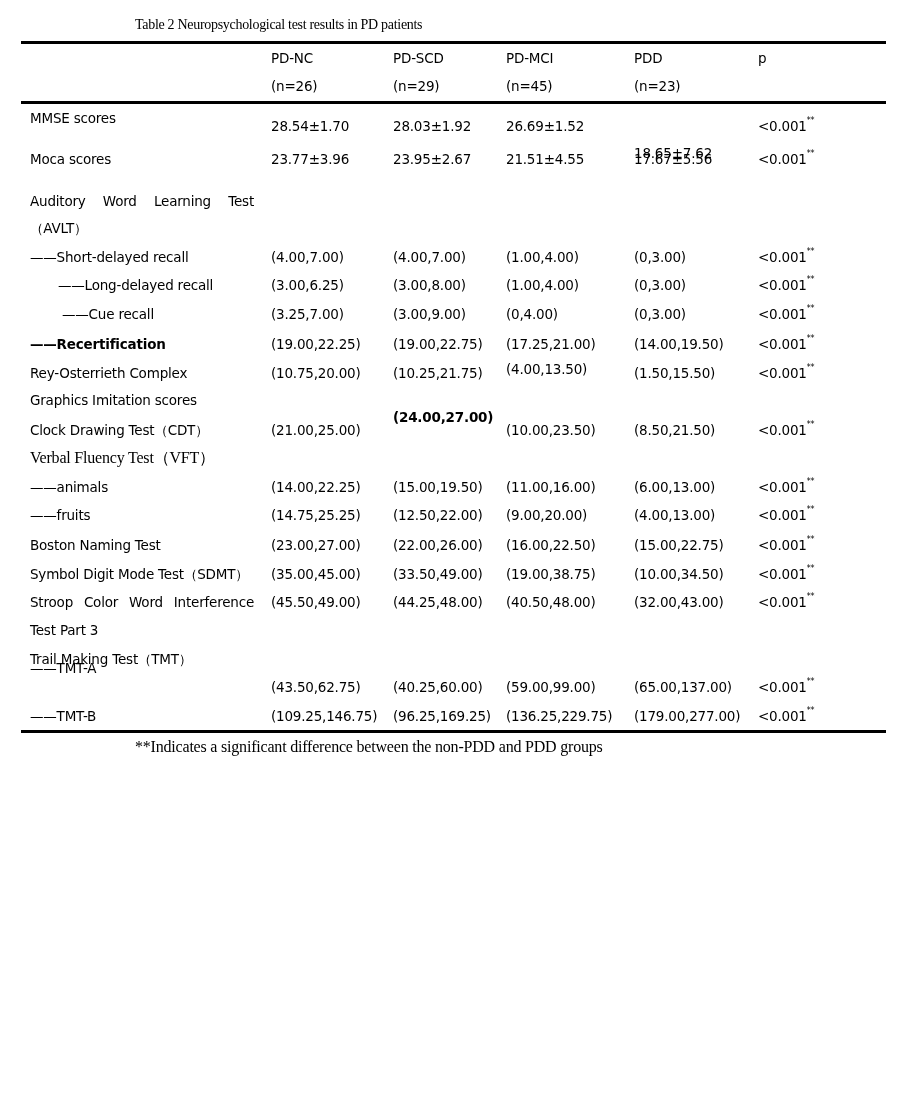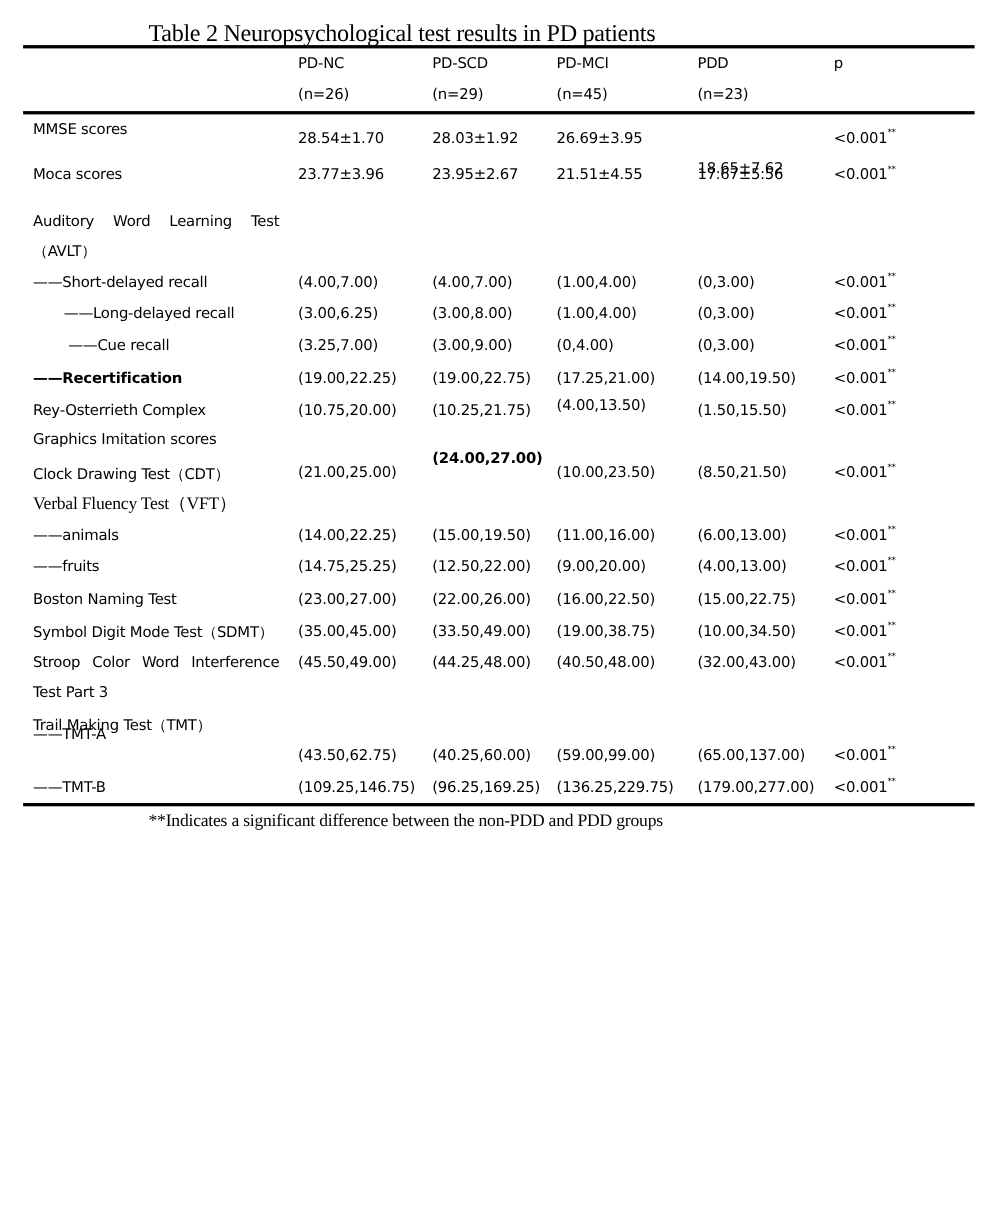--- a/index.html
+++ b/index.html
@@ -1,19 +1,19 @@
 <!DOCTYPE html>
 <html><head>
 <meta charset="utf-8">
 <style>
   html, body { margin: 0; padding: 0; background: #ffffff; }
   body { width: 915px; height: 1100px; position: relative; overflow: hidden; color: #000; }
   .caption {
     position: absolute; left: 135px; top: 17px;
-    font-family: "Liberation Serif", serif; font-size: 22px; letter-spacing: -0.3px;
+    font-family: "Liberation Serif", serif; font-size: 14px; letter-spacing: -0.3px;
   }
   .rule { position: absolute; left: 21px; width: 865px; height: 3px; background: #000; }
   .rule.top { top: 41px; }
   .rule.mid { top: 101px; }
   .rule.bottom { top: 730px; }
   .cell {
     position: absolute; font-family: "DejaVu Sans", sans-serif; font-size: 13.5px;
     white-space: nowrap; letter-spacing: -0.2px;
   }
   .label { left: 30px; }
@@ -48,21 +48,21 @@
   <span class="cell c4" style="top:78px">(n=23)</span>
 </div>
 
 <div class="rule mid"></div>
 
 <div id="table-body">
     <div>
       <span class="cell label" style="top: 110px;">MMSE scores</span>
       <span class="cell c1" style="top: 118px;">28.54±1.70</span>
       <span class="cell c2" style="top: 118px;">28.03±1.92</span>
-      <span class="cell c3" style="top: 118px;">26.69±3.95</span>
+      <span class="cell c3" style="top: 118px;">26.69±1.52</span>
       <span class="cell c4" style="top: 118px; margin-top: 27px;">18.65±7.62</span>
       <span class="cell c5 p" style="top: 118px;"><span>&lt;0.001</span><sup>**</sup></span>
     </div>
     <div>
       <span class="cell label" style="top: 151px;">Moca scores</span>
       <span class="cell c1" style="top: 151px;">23.77±3.96</span>
       <span class="cell c2" style="top: 151px;">23.95±2.67</span>
       <span class="cell c3" style="top: 151px;">21.51±4.55</span>
       <span class="cell c4" style="top: 151px;">17.67±5.56</span>
       <span class="cell c5 p" style="top: 151px;"><span>&lt;0.001</span><sup>**</sup></span>

